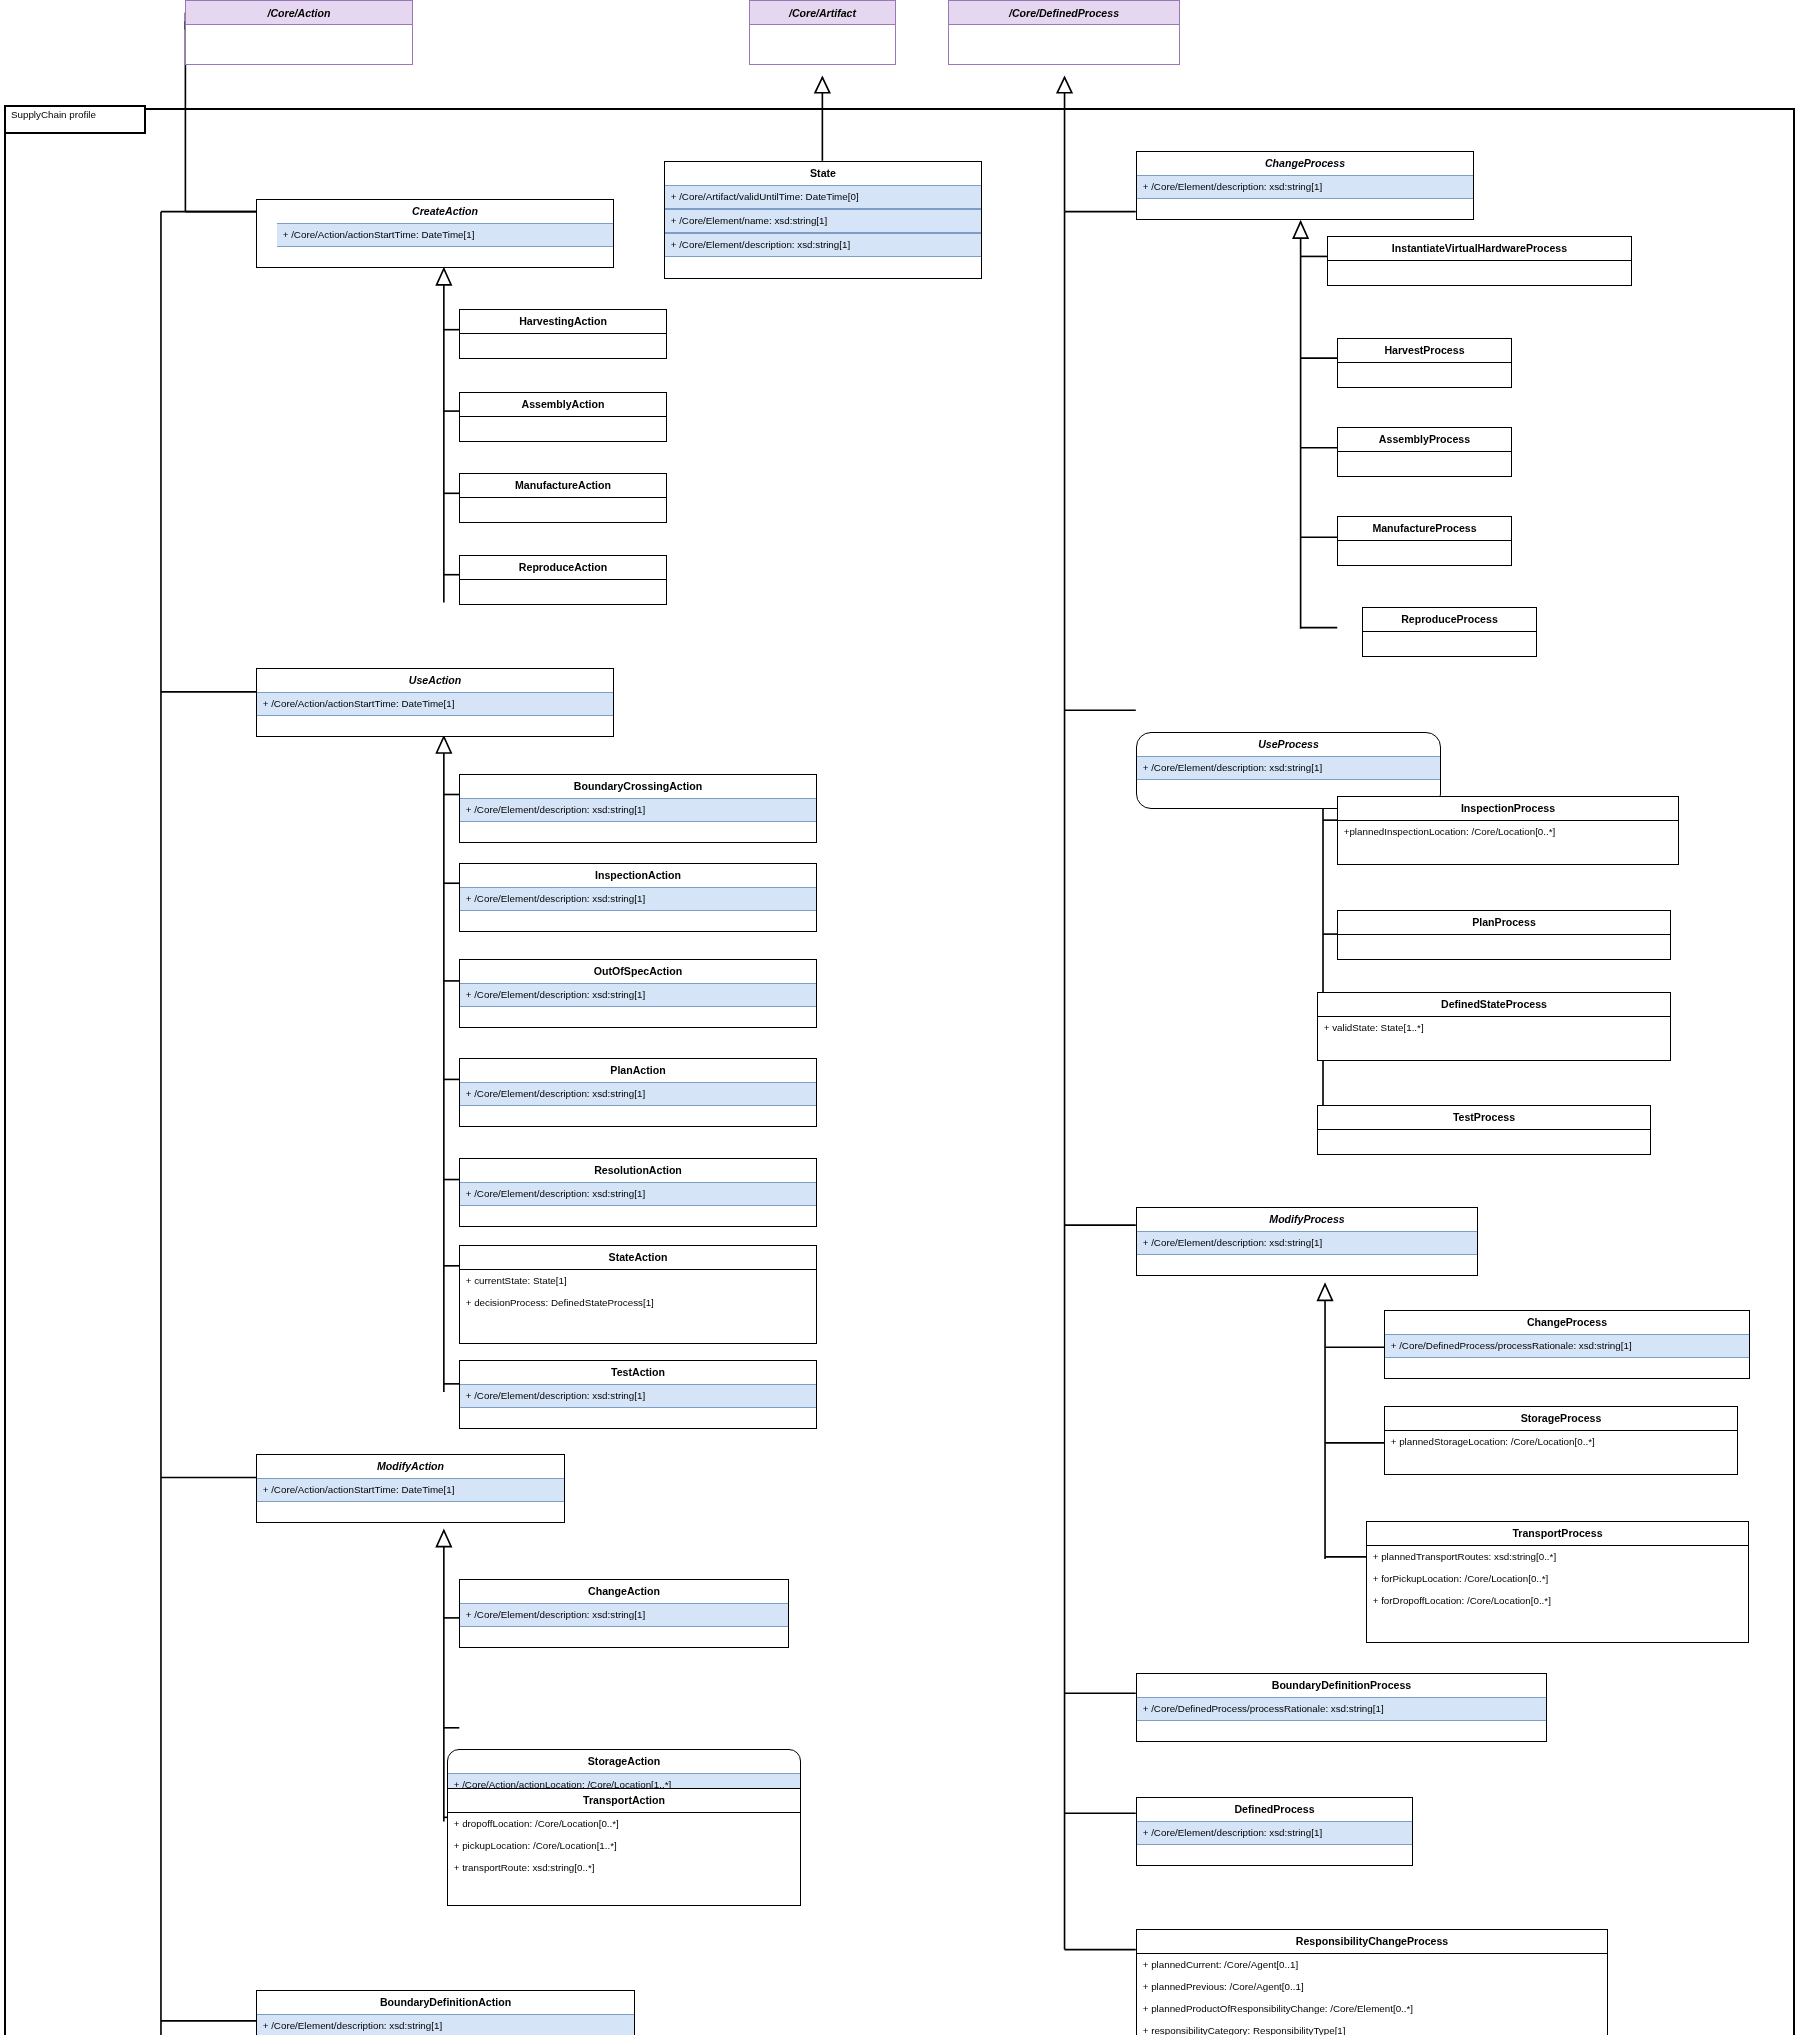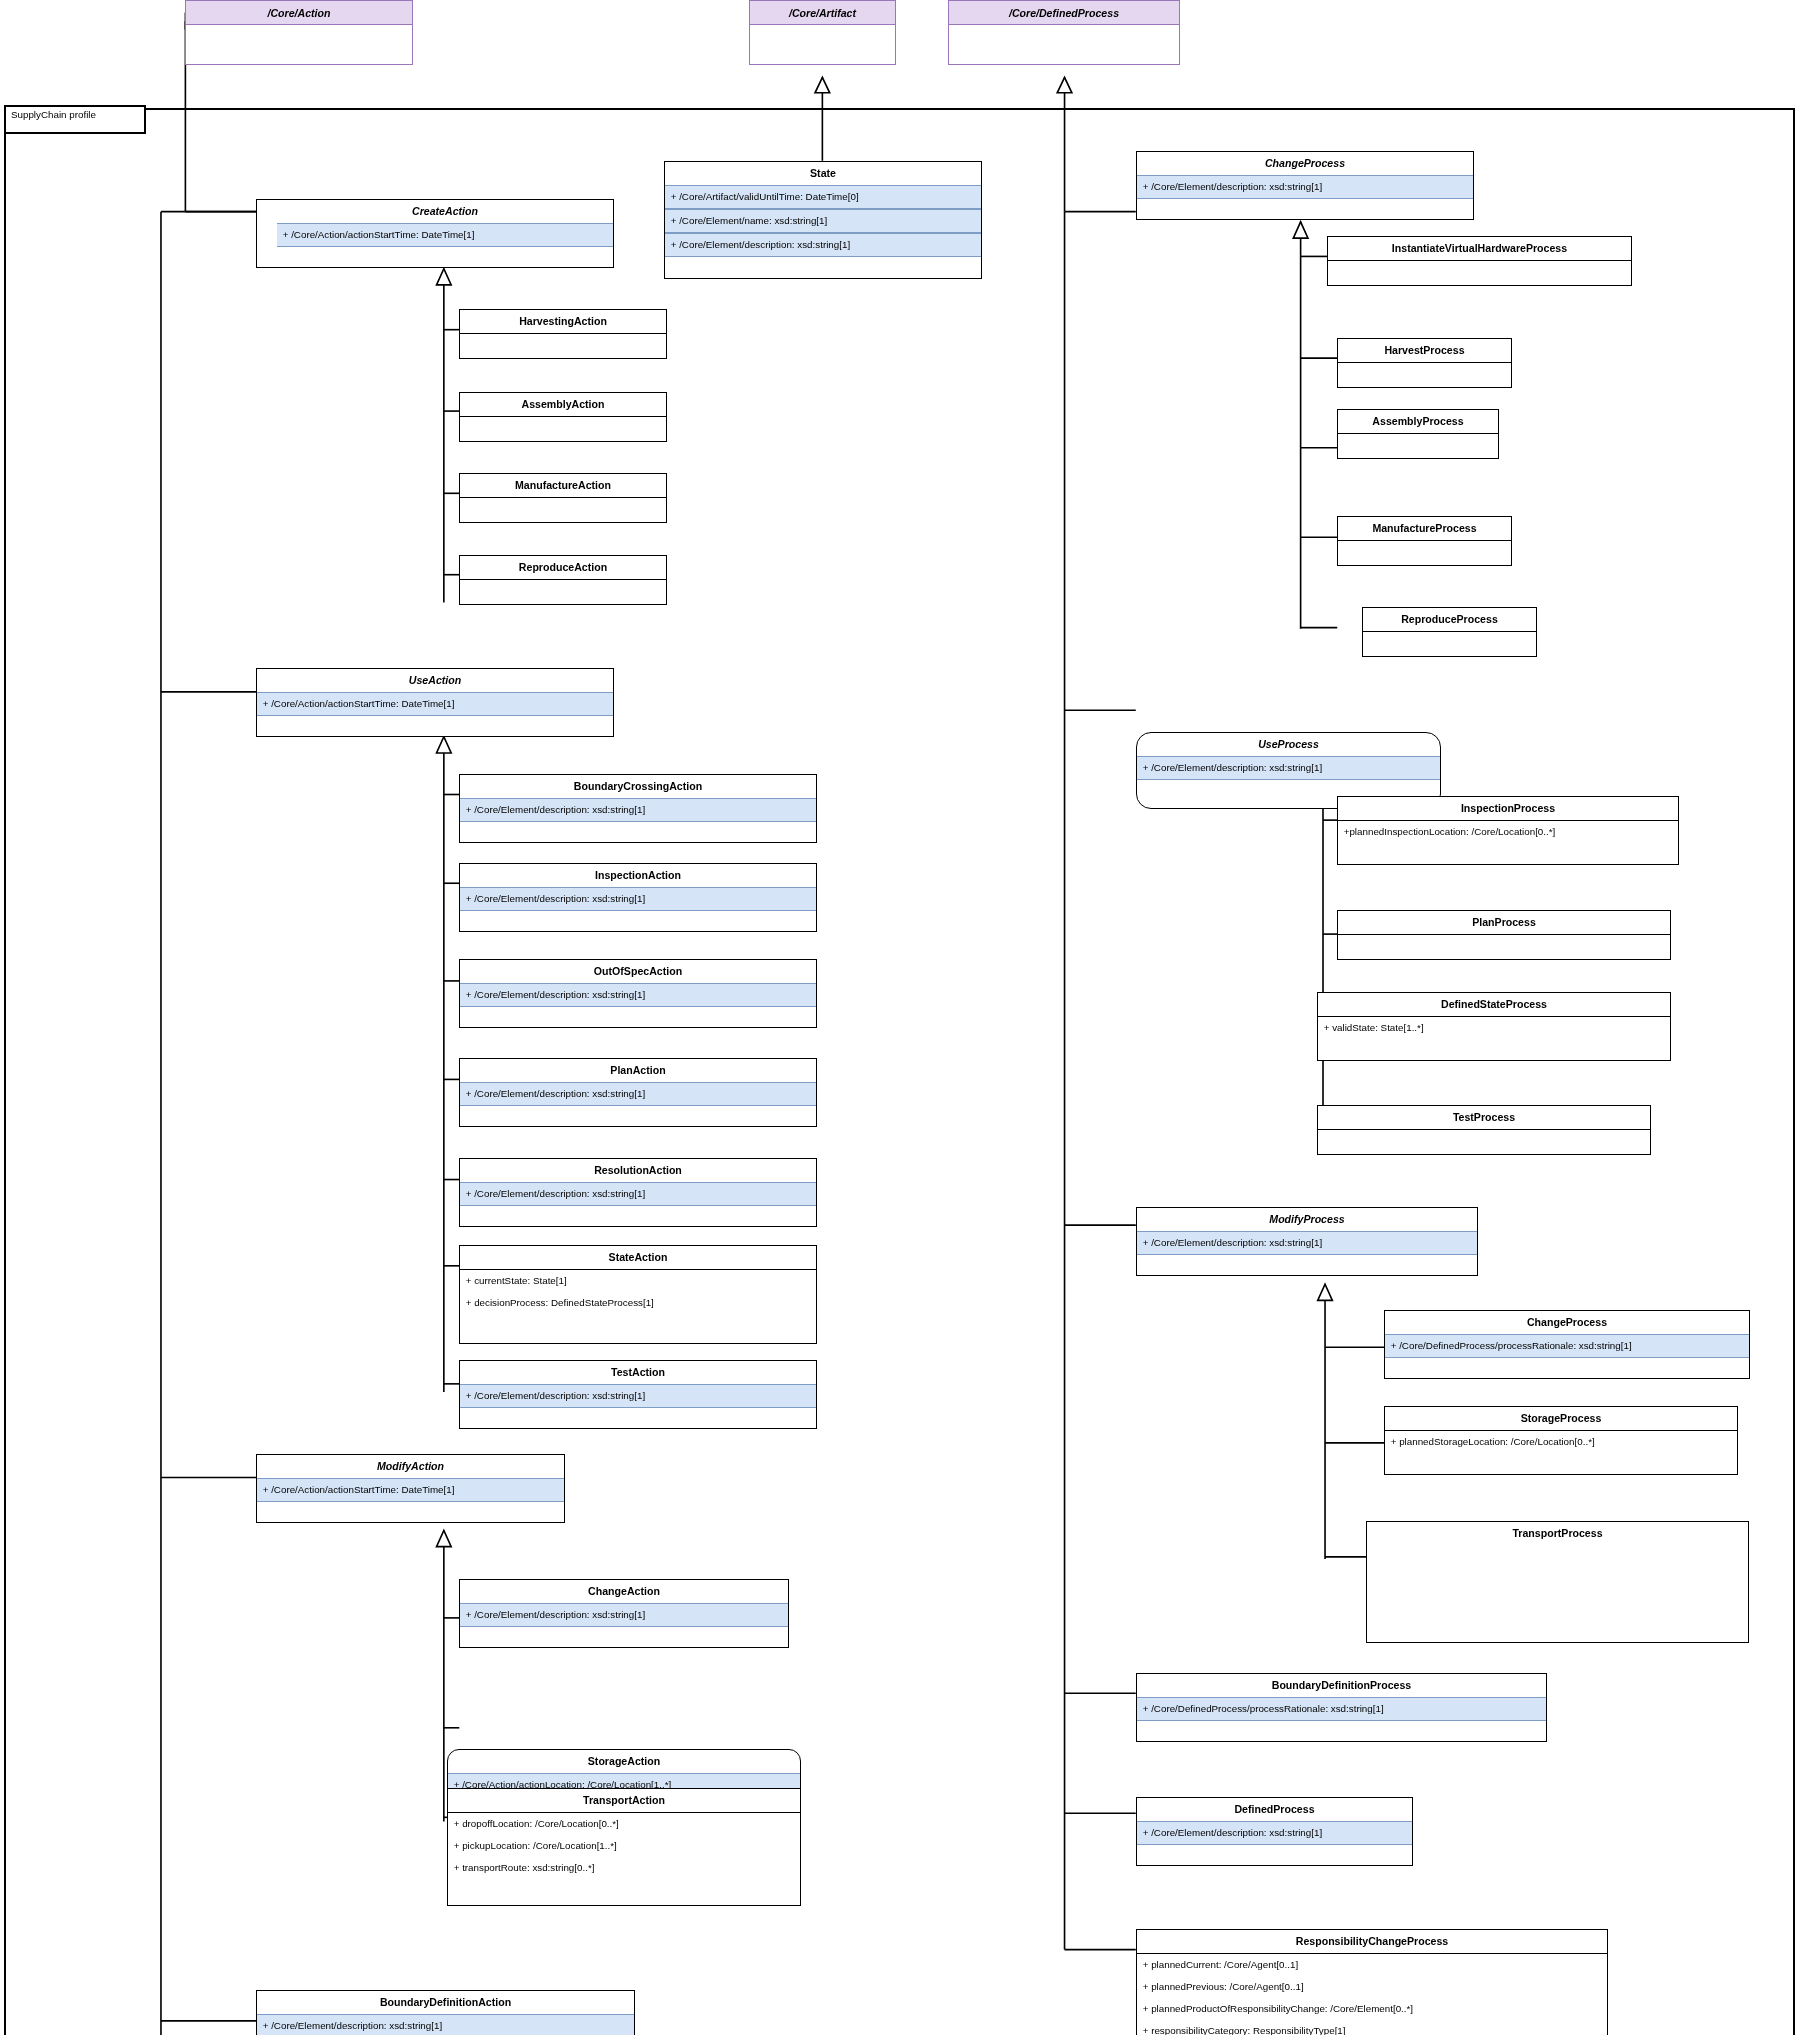--- a/index.html
+++ b/index.html
@@ -253,21 +253,21 @@
   <div class="cls" style="left:1327px;top:236px;width:305px;height:50px;">
     <div class="name">InstantiateVirtualHardwareProcess</div>
     <div class="emptybody"></div>
   </div>
 
   <div class="cls" style="left:1337px;top:338px;width:175px;height:50px;">
     <div class="name">HarvestProcess</div>
     <div class="emptybody"></div>
   </div>
 
-  <div class="cls" style="left:1337px;top:409px;width:162px;height:50px;">
+  <div class="cls" style="left:1337px;top:427px;width:175px;height:50px;">
     <div class="name">AssemblyProcess</div>
     <div class="emptybody"></div>
   </div>
 
   <div class="cls" style="left:1337px;top:516px;width:175px;height:50px;">
     <div class="name">ManufactureProcess</div>
     <div class="emptybody"></div>
   </div>
 
   <div class="cls" style="left:1362px;top:607px;width:175px;height:50px;">
@@ -310,20 +310,25 @@
     <div class="attr blue">+ /Core/DefinedProcess/processRationale: xsd:string[1]</div>
   </div>
 
   <div class="cls" style="left:1384px;top:1406px;width:354px;height:69px;">
     <div class="name">StorageProcess</div>
     <div class="attr plain" style="border-top:1.2px solid #000;">+ plannedStorageLocation: /Core/Location[0..*]</div>
   </div>
 
   <div class="cls" style="left:1366px;top:1521px;width:383px;height:122px;">
     <div class="name">TransportProcess</div>
+    <div class="compartment">
+      <div class="attr plain">+ plannedTransportRoutes: xsd:string[0..*]</div>
+      <div class="attr plain">+ forPickupLocation: /Core/Location[0..*]</div>
+      <div class="attr plain">+ forDropoffLocation: /Core/Location[0..*]</div>
+    </div>
   </div>
 
   <div class="cls" style="left:1136px;top:1673px;width:411px;height:69px;">
     <div class="name">BoundaryDefinitionProcess</div>
     <div class="attr blue">+ /Core/DefinedProcess/processRationale: xsd:string[1]</div>
   </div>
 
   <div class="cls" style="left:1136px;top:1797px;width:277px;height:69px;">
     <div class="name">DefinedProcess</div>
     <div class="attr blue">+ /Core/Element/description: xsd:string[1]</div>

